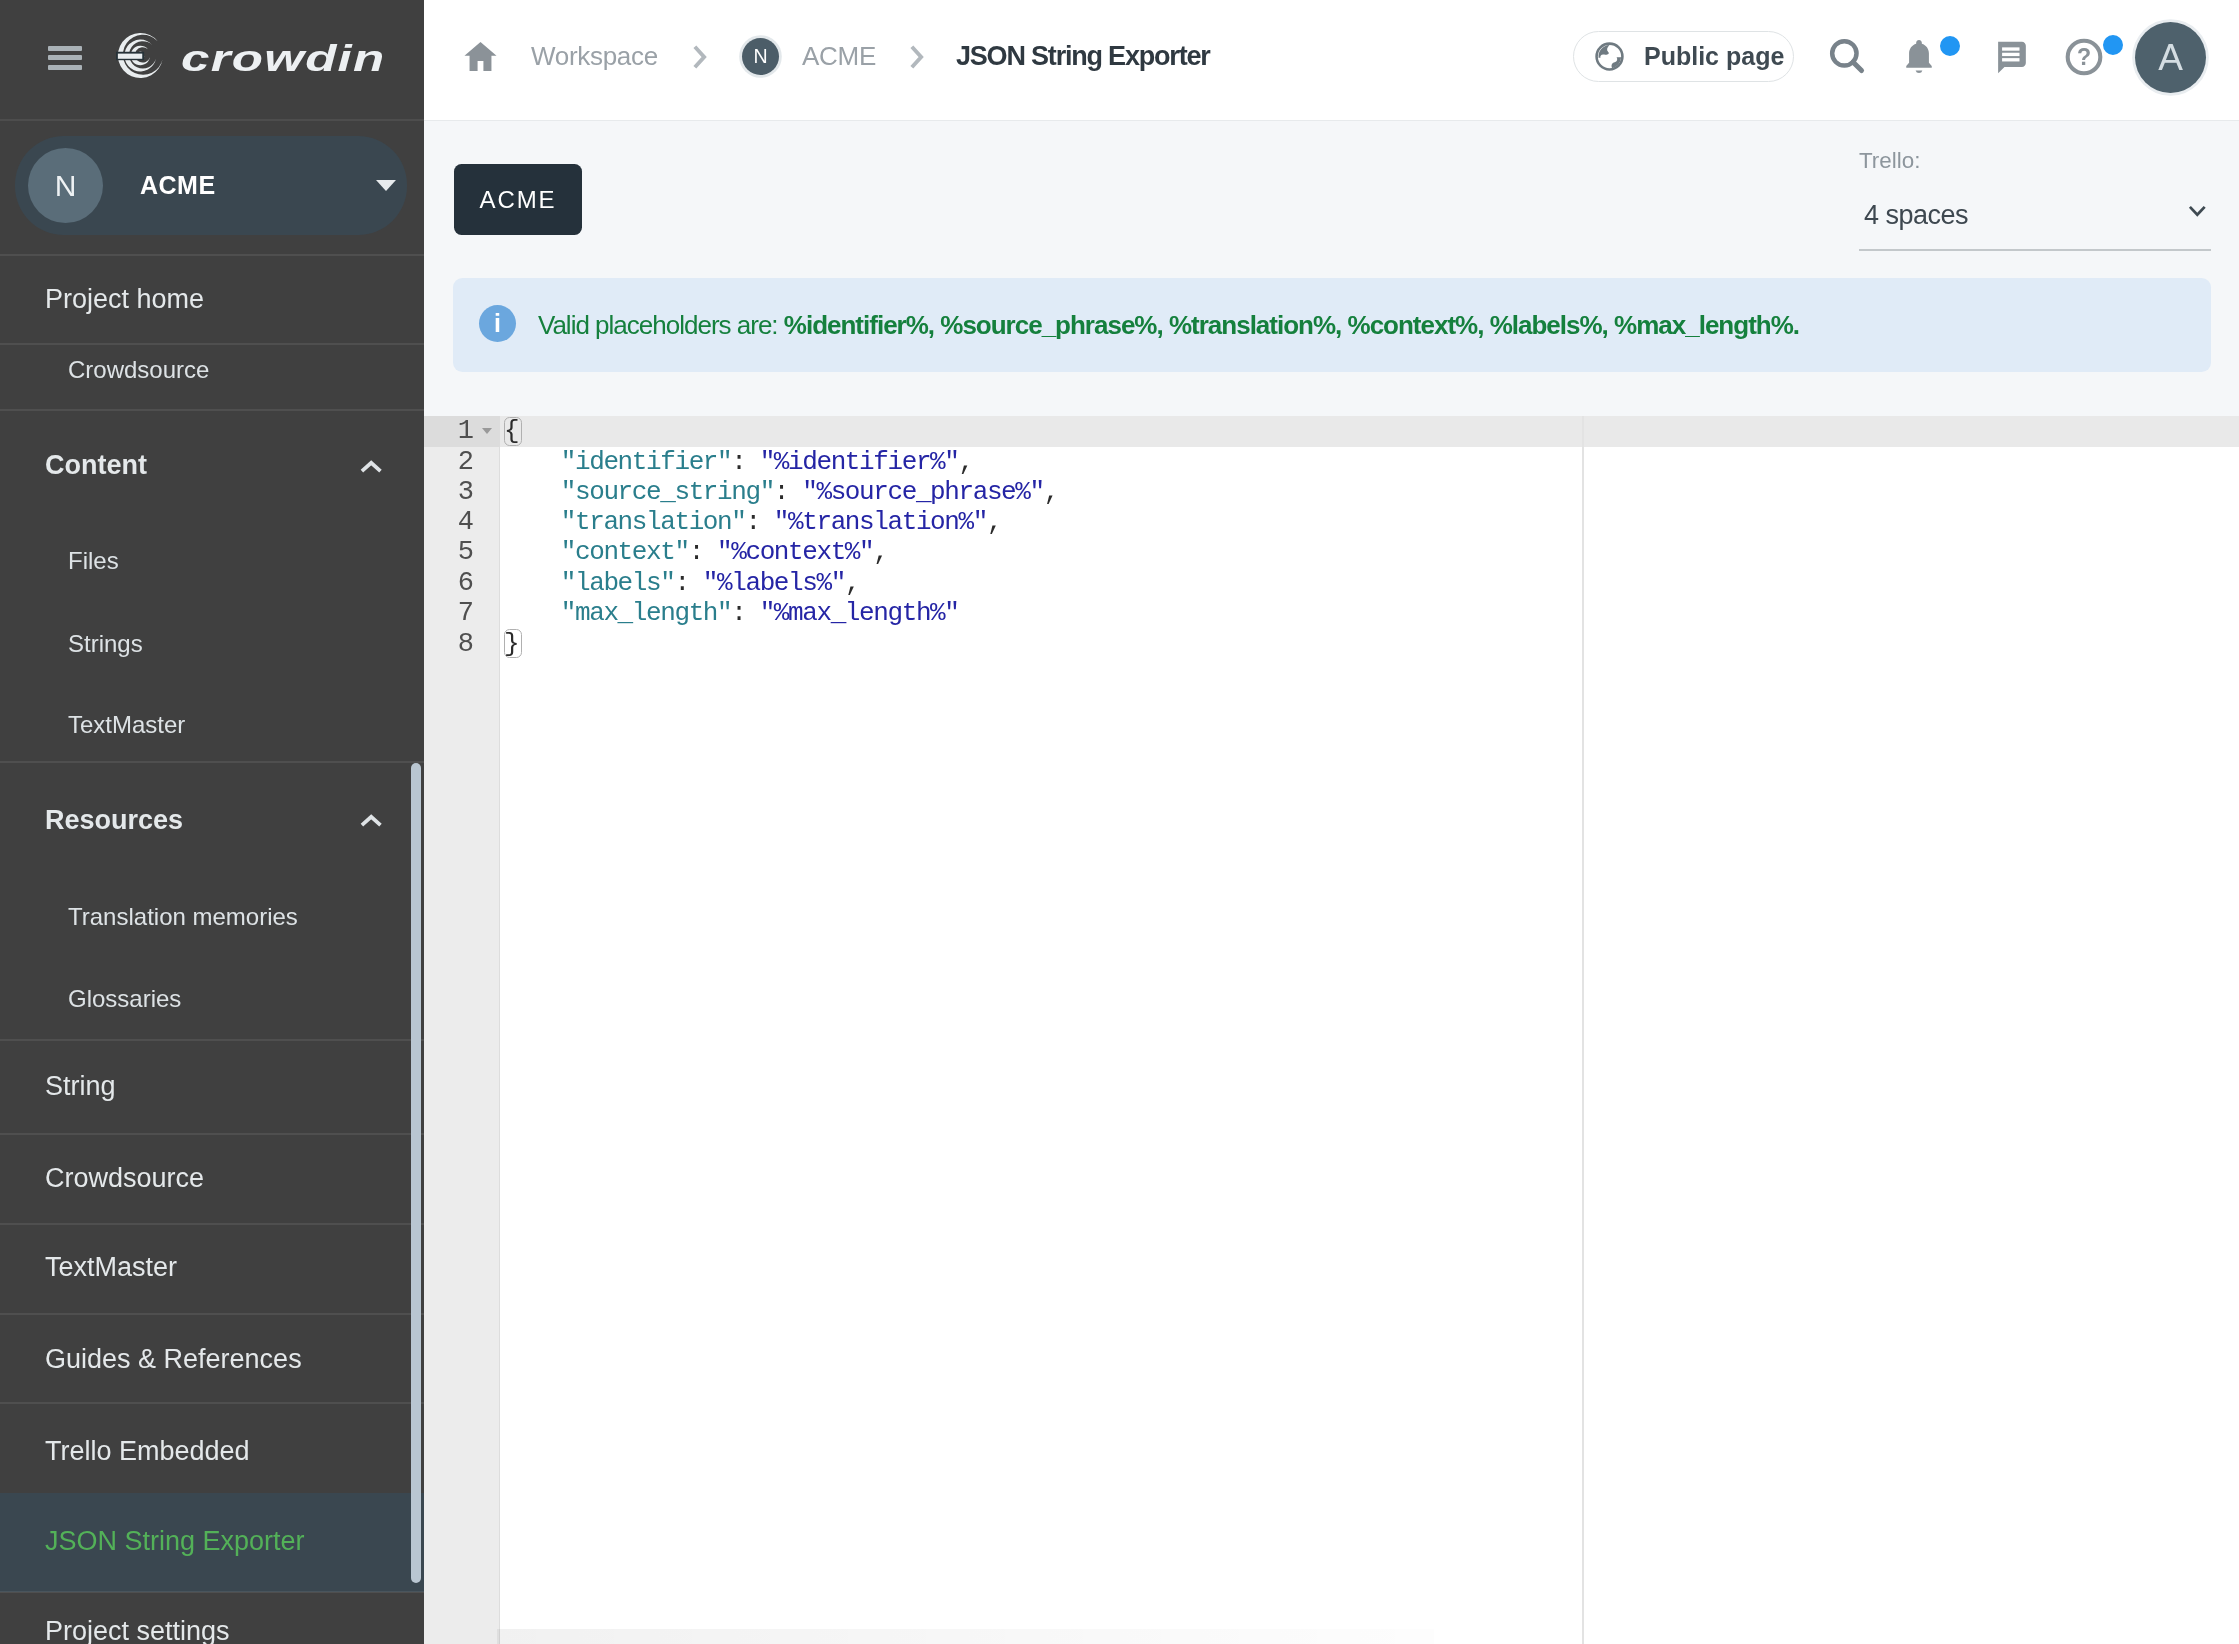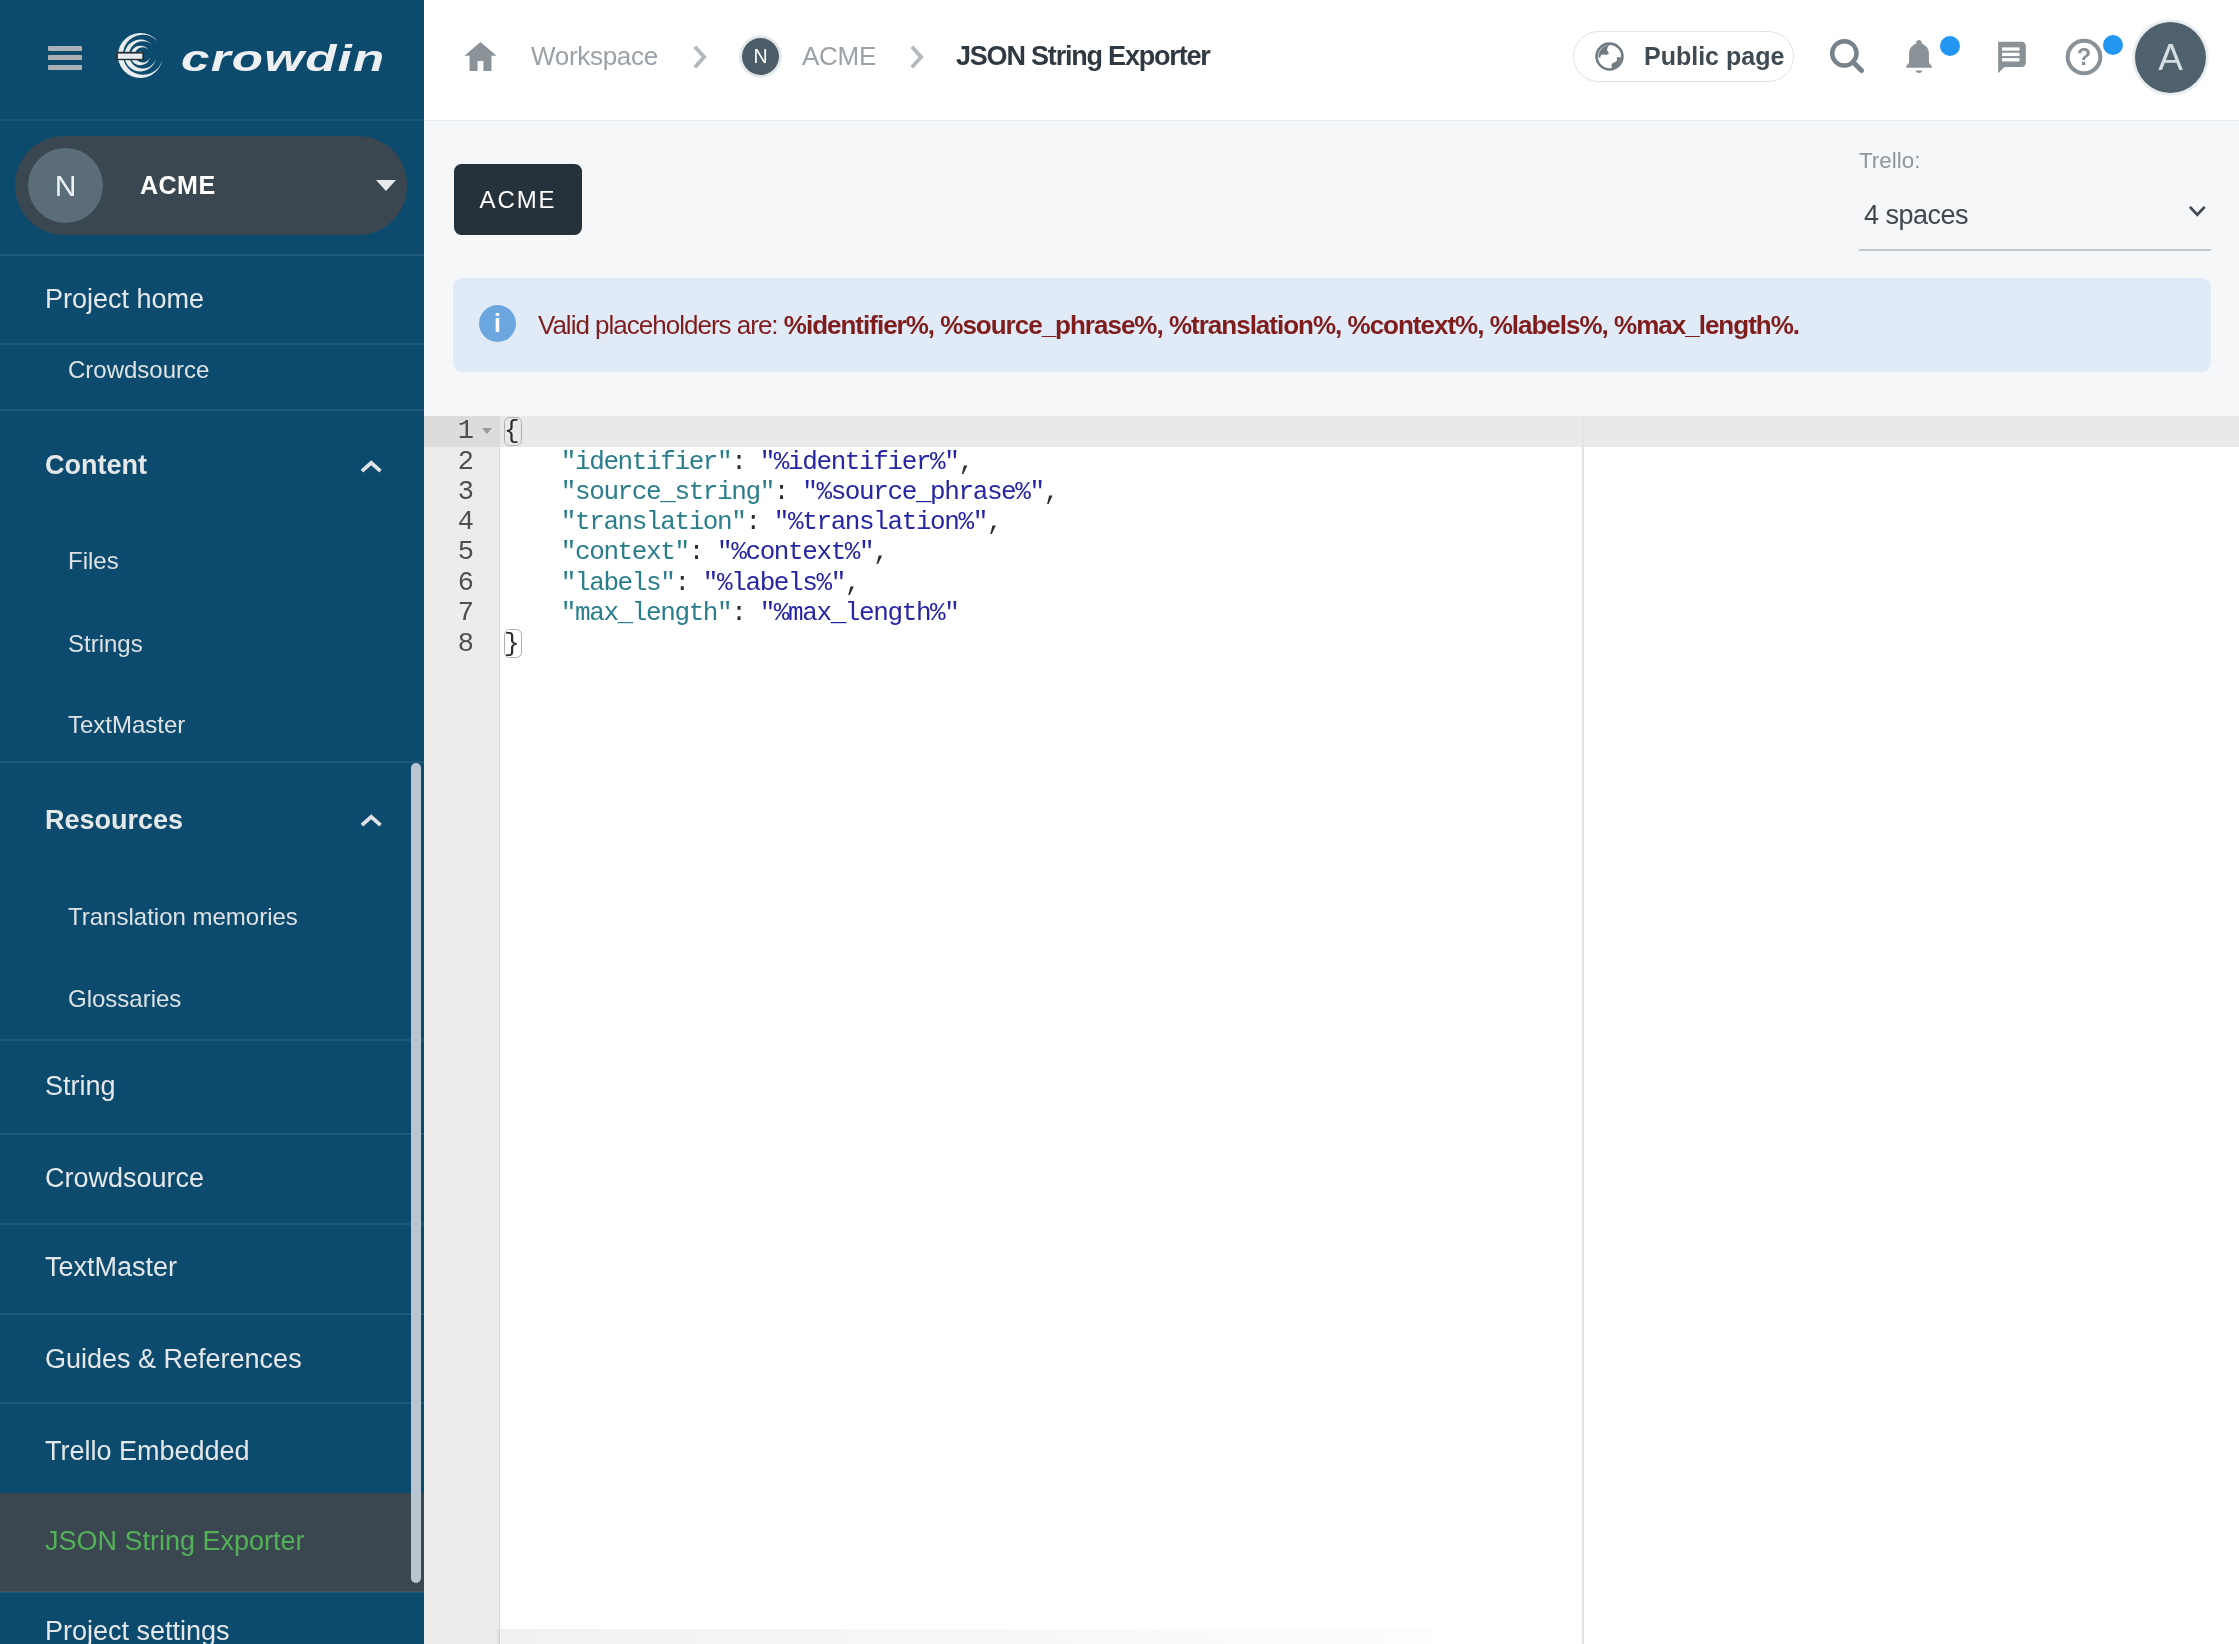--- a/index.html
+++ b/index.html
@@ -1,21 +1,21 @@
 <!DOCTYPE html>
 <html style="font-size:15px"><head>
 <meta charset="utf-8">
 <style>
   * { margin:0; padding:0; box-sizing:border-box; -webkit-font-smoothing:antialiased; }
   html,body { width:2239px; height:1644px; overflow:hidden; background:#f5f7f9; font-family:"Liberation Sans", sans-serif; }
   #page { position:relative; width:2239px; height:1644px; }
   .abs { position:absolute; }
 
   
-  #sidebar { position:absolute; left:0; top:0; width:424px; height:1644px; background:#0c4a6e; }
+  #sidebar { position:absolute; left:0; top:0; width:424px; height:1644px; background:#404040; }
   .sdiv { position:absolute; left:0; width:424px; height:1.9px; background:rgba(255,255,255,0.08); }
   .burger span { position:absolute; left:48px; width:34px; height:4.7px; background:#a9b1b6; border-radius:0.9px; }
   .logotext { position:absolute; left:181px; top:39px; height:39px; line-height:39px; font-size:37px; font-weight:700; font-style:italic; color:#edf0f2; letter-spacing:0.9px; transform:scaleX(1.38) translateZ(0); transform-origin:left center; will-change:transform; }
   .acct { position:absolute; left:15px; top:136px; width:392px; height:99px; border-radius:49px; background:#3a4750; }
   .acct .av { position:absolute; left:13px; top:12px; width:75px; height:75px; border-radius:50%; background:#5a6d79; color:#eef2f4; font-size:30px; text-align:center; line-height:75px; }
   .acct .nm { position:absolute; left:125px; top:0; height:99px; line-height:99px; font-size:25px; font-weight:600; letter-spacing:0.5px; color:#fff; }
   .acct .car { position:absolute; left:361px; top:44px; width:0; height:0; border-left:10.3px solid transparent; border-right:10.3px solid transparent; border-top:11.2px solid #e7ebed; }
   .mi { position:absolute; height:37px; line-height:37px; font-size:27px; color:#e4e8ea; white-space:nowrap; }
   .mi.top { left:45px; font-weight:400; }
   .mi.sub { left:68px; font-weight:400; color:#dde2e5; font-size:24px; }
@@ -34,21 +34,21 @@
   .hdot { position:absolute; width:24px; height:24px; border-radius:50%; background:#2196f3; border:2.8px solid #fff; }
   .havatar { position:absolute; left:1711px; top:22.4px; width:71px; height:71px; border-radius:50%; background:#4e616c; box-shadow:0 0 0 2.8px #e9edf0; color:#d4dde2; font-size:37px; text-align:center; line-height:71px; }
 
   
   #save { position:absolute; left:454px; top:164px; width:128px; height:71px; border-radius:7.5px; background:#25313b; color:#fff; font-size:24px; font-weight:500; letter-spacing:1.9px; text-align:center; line-height:71px; }
   #indentlbl { position:absolute; left:1859px; top:144px; font-size:22.4px; color:#8d969d; height:34px; line-height:34px; }
   #indentval { position:absolute; left:1864px; top:196px; font-size:27px; letter-spacing:-0.5px; color:#3e4850; height:39px; line-height:39px; }
   #indentline { position:absolute; left:1859px; top:249px; width:352px; height:1.9px; background:#c3c8cb; }
   #banner { position:absolute; left:453px; top:278px; width:1758px; height:94px; border-radius:9.3px; background:#e0ebf7; }
   #banner .ico { position:absolute; left:26px; top:27px; width:37px; height:37px; border-radius:50%; background:#6ba7de; color:#fff; font-size:25px; font-weight:700; text-align:center; line-height:37px; }
-  #banner .txt { position:absolute; left:85px; top:0; height:94px; line-height:94px; font-size:26px; letter-spacing:-1px; color:#7f1d1d; white-space:nowrap; }
+  #banner .txt { position:absolute; left:85px; top:0; height:94px; line-height:94px; font-size:26px; letter-spacing:-1px; color:#15803d; white-space:nowrap; }
 
   
   #editor { position:absolute; left:424px; top:416px; width:1815px; height:1229px; background:#fff; }
   #gutter { position:absolute; left:0; top:0; width:76px; height:1229px; background:#ececec; border-right:0.9px solid #dddddd; }
   #activeline { position:absolute; left:0; top:0; width:1815px; height:31px; background:#e9e9e9; }
   #activegutter { position:absolute; left:0; top:0; width:76px; height:31px; background:#dcdcdc; }
   #ruler { position:absolute; left:1158px; top:0; width:1.9px; height:1229px; background:#e3e3e3; }
   .ln { position:absolute; left:0; width:50px; text-align:right; font-family:"Liberation Mono", monospace; font-size:27px; color:#4f4f4f; height:31px; line-height:31px; }
   .cl { position:absolute; left:80px; font-family:"Liberation Mono", monospace; font-size:26px; letter-spacing:-1.4px; height:31px; line-height:31px; white-space:pre; color:#2b2b2b; }
   .cl .k { color:#2a7e8c; }

